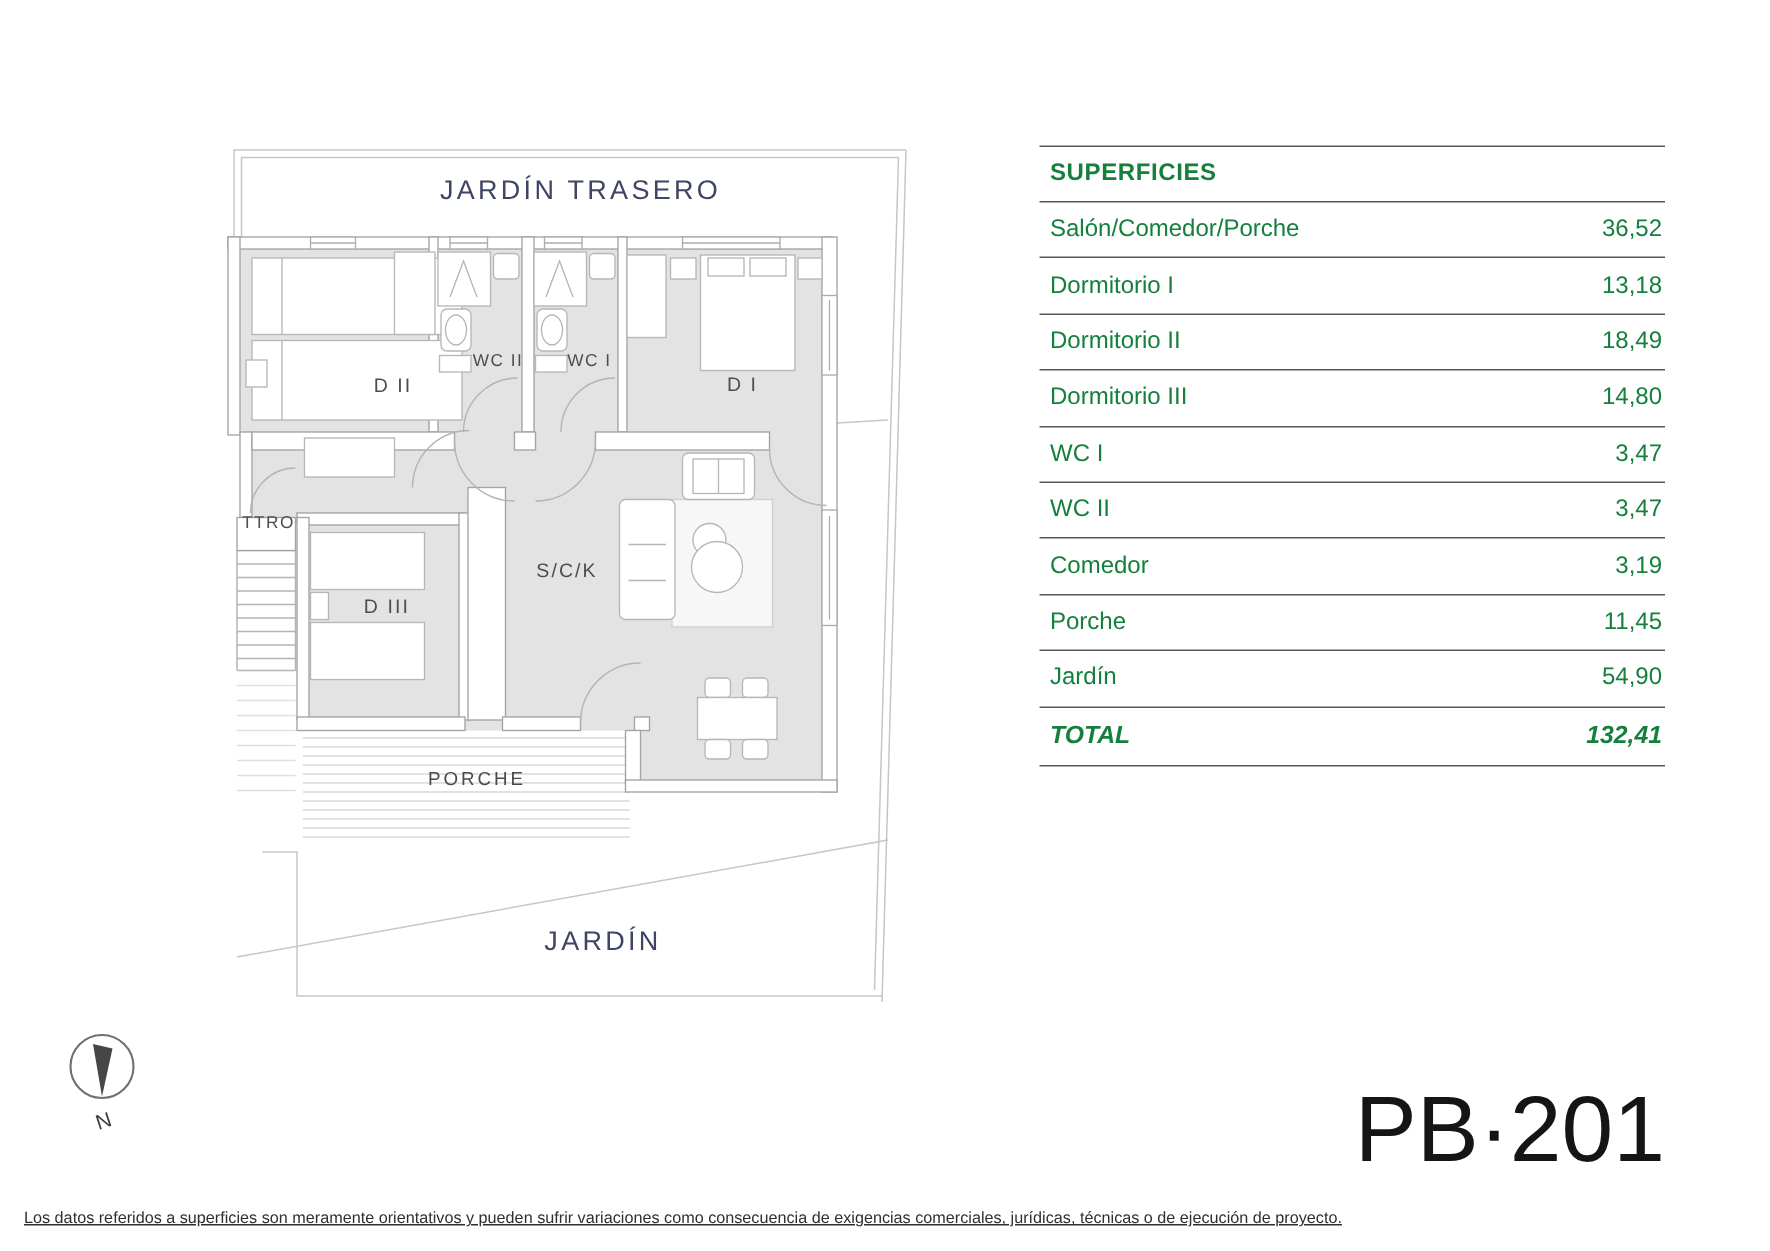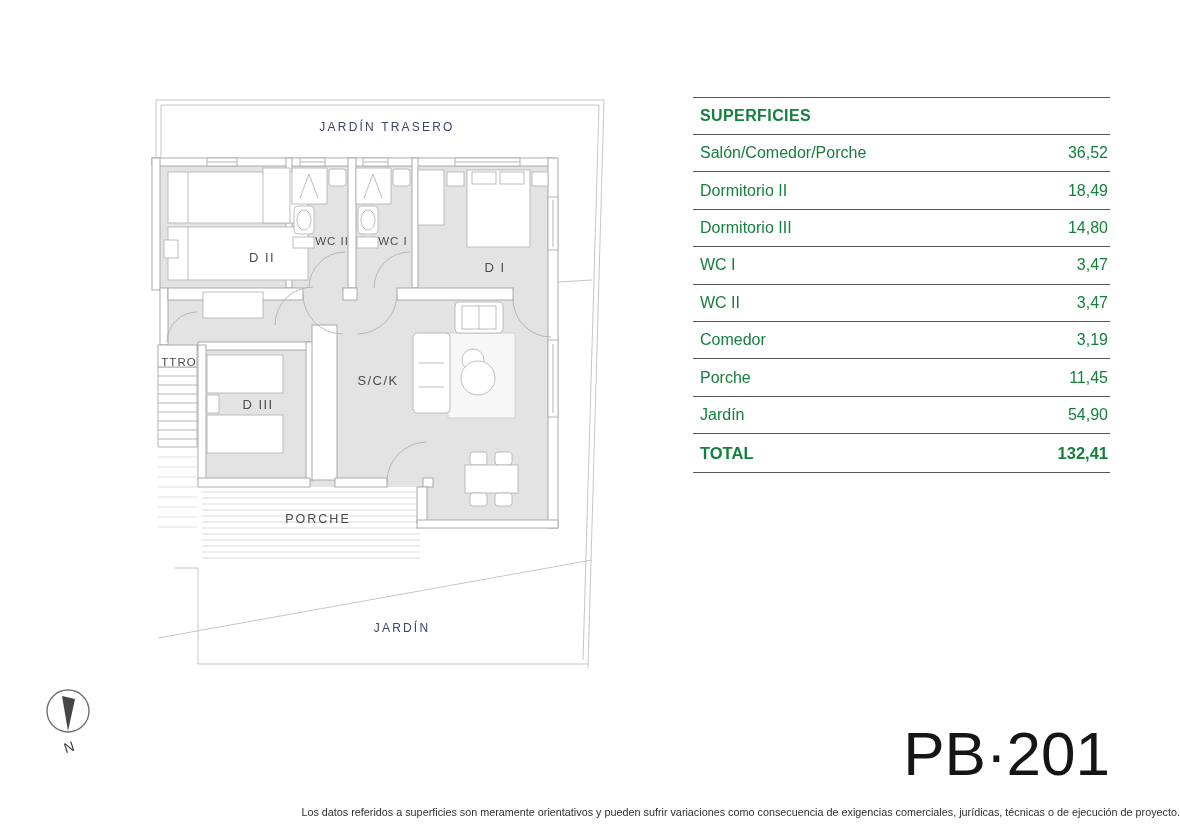--- a/index.html
+++ b/index.html
@@ -3,42 +3,42 @@
 <meta charset="utf-8">
 <style>
   html,body{margin:0;padding:0;background:#fff;}
   .page{position:relative;width:1180px;height:834px;background:#ffffff;overflow:hidden;
         font-family:"Liberation Sans",sans-serif;}
   
   .plan{position:absolute;left:140px;top:90px;width:490px;height:590px;}
   .plan svg{position:absolute;left:0;top:0;}
   .lbl{position:absolute;transform:translate(-50%,-50%);white-space:nowrap;
        font-family:"Liberation Sans",sans-serif;}
-  .lbl.navy{color:#3e4565;font-size:12px;letter-spacing:2.2px;}
+  .lbl.navy{color:#3e4565;font-size:18px;letter-spacing:2.2px;}
   .lbl.room{color:#4d4d4d;font-size:13px;letter-spacing:1.4px;}
   .lbl.small{font-size:11.5px;letter-spacing:1px;}
   .lbl.porch{color:#4a4a4a;font-size:12.5px;letter-spacing:2px;}
   
   .surfaces{position:absolute;left:693px;top:97px;width:417px;color:#15803d;}
   .t-header{height:36px;border-top:1px solid #565656;display:flex;align-items:center;
             font-size:16px;font-weight:600;letter-spacing:.4px;padding-left:7px;}
   .t-row{height:36.4px;border-top:1px solid #565656;display:flex;align-items:center;
          justify-content:space-between;font-size:16px;padding:0 2px 0 7px;}
   .t-row .t-value{font-variant-numeric:tabular-nums;}
-  .t-total{height:38px;border-bottom:1px solid #565656;font-weight:700;font-size:16.5px;}
+  .t-total{height:38px;border-bottom:1px solid #565656;font-weight:700;font-size:16.5px;font-style:italic;}
   
   .compass{position:absolute;left:38px;top:683px;width:62px;height:84px;}
   .compass .n{position:absolute;left:31px;top:56px;transform:translateX(-50%) rotate(-18deg);
               font-size:14px;color:#3c3c3c;}
   
   .unit-code{position:absolute;right:70px;top:723px;font-size:62px;line-height:1;
              color:#151515;font-weight:400;letter-spacing:0;margin-left:20px;}
   
-  .disclaimer{position:absolute;left:16px;right:0;top:806px;text-align:right;
-              font-size:10.8px;color:#2f2f2f;}
+  .disclaimer{position:absolute;left:16px;right:0;top:806px;text-align:left;
+              font-size:10.8px;color:#2f2f2f;text-decoration:underline;}
 </style>
 </head>
 <body>
 
 <div class="page">
 
   <div class="plan">
     <svg width="490" height="590" viewBox="0 0 490 590">
 
       <g stroke="#c6c6c6" fill="none" stroke-width="1">
@@ -193,35 +193,39 @@
         <path d="M27,252 A30,30 0 0 1 57,222"></path>
         <path d="M373,209 A38,38 0 0 0 411,247"></path>
         <path d="M247,392 A40,40 0 0 1 287,352"></path>
       </g>
     </svg>
 
     <span class="lbl navy" style="left:247px;top:37px">JARDÍN TRASERO</span>
     <span class="lbl room" style="left:122px;top:167px">D II</span>
     <span class="lbl room small" style="left:192px;top:151px">WC II</span>
     <span class="lbl room small" style="left:253px;top:151px">WC I</span>
-    <span class="lbl room" style="left:355px;top:177px">D I</span>
-    <span class="lbl room small" style="left:39px;top:272px">TTRO</span>
+    <span class="lbl room" style="left:355px;top:166px">D I</span>
+    <span class="lbl room small" style="left:39px;top:259px">TTRO</span>
     <span class="lbl room" style="left:118px;top:314px">D III</span>
     <span class="lbl room" style="left:238px;top:290px">S/C/K</span>
     <span class="lbl porch" style="left:178px;top:429px">PORCHE</span>
     <span class="lbl navy" style="left:262px;top:538px">JARDÍN</span>
   </div>
 
   <div class="surfaces">
     <div class="t-header">
       <span>SUPERFICIES</span>
     </div>
     <div class="t-row">
       <span class="t-label">Salón/Comedor/Porche</span>
       <span class="t-value">36,52</span>
+    </div>
+    <div class="t-row">
+      <span class="t-label">Dormitorio I</span>
+      <span class="t-value">13,18</span>
     </div>
     <div class="t-row">
       <span class="t-label">Dormitorio II</span>
       <span class="t-value">18,49</span>
     </div>
     <div class="t-row">
       <span class="t-label">Dormitorio III</span>
       <span class="t-value">14,80</span>
     </div>
     <div class="t-row">

